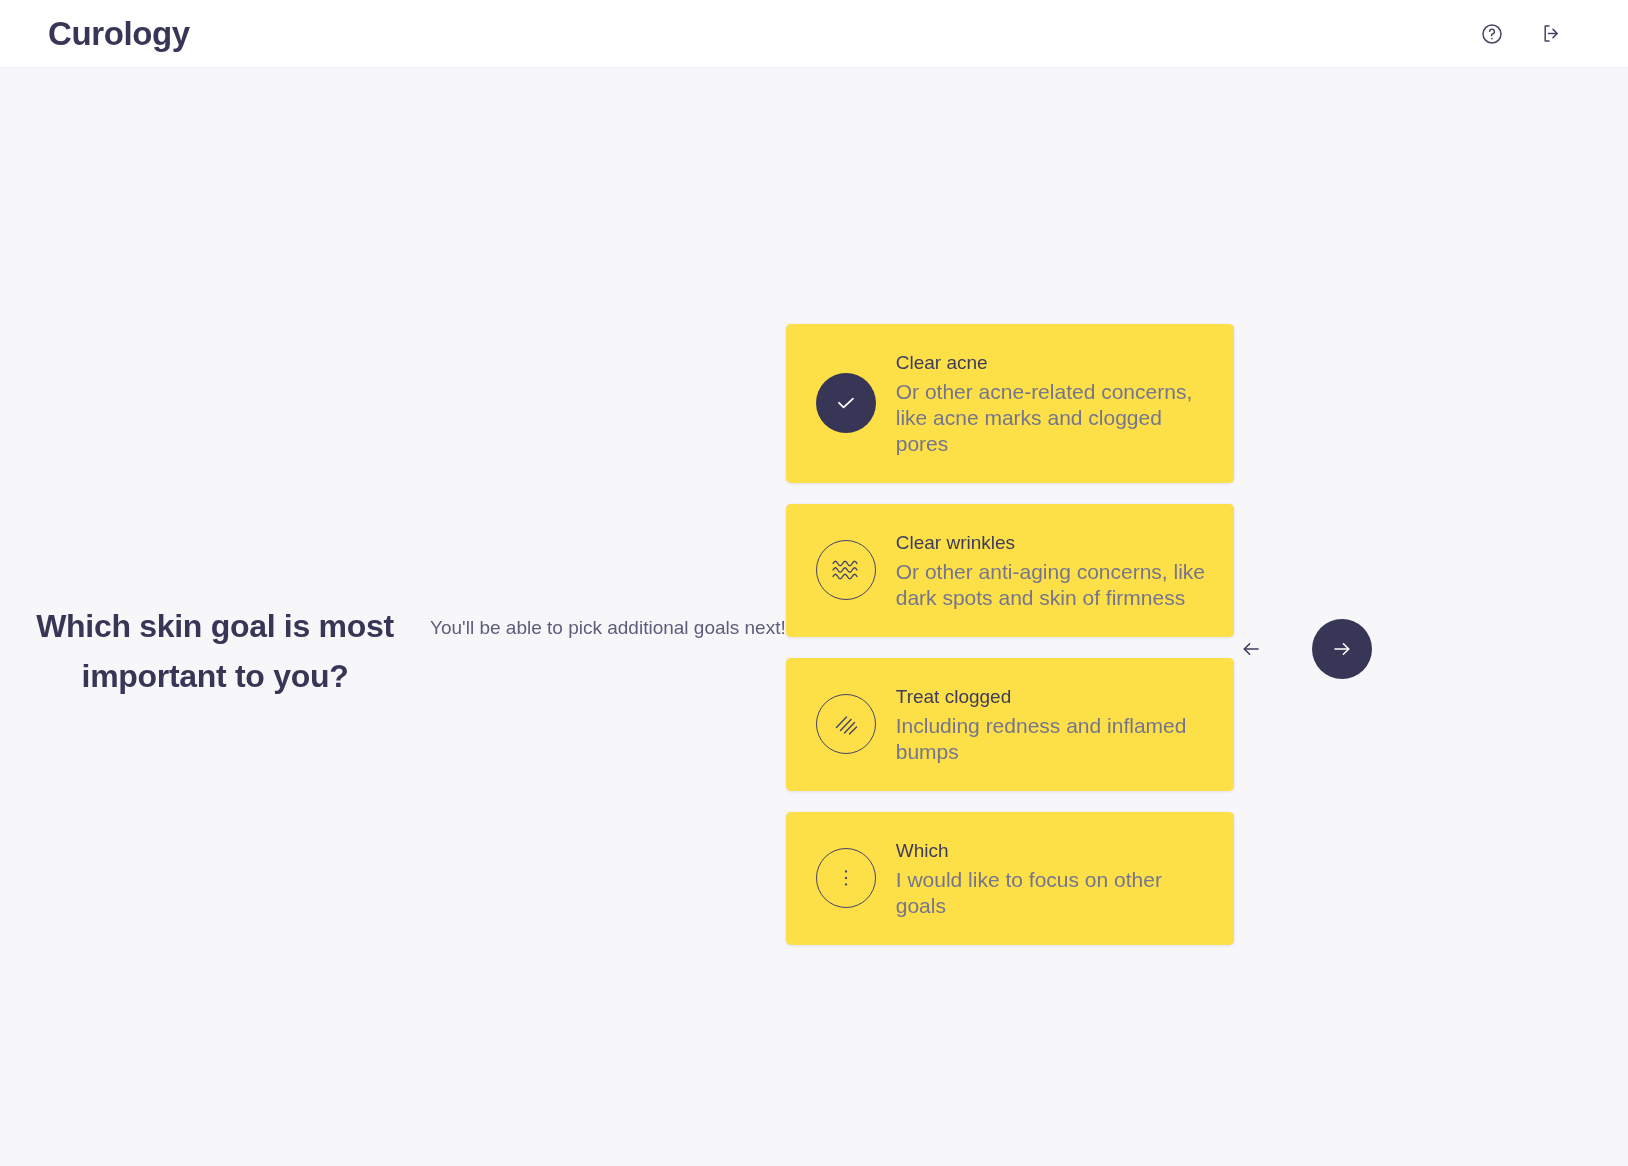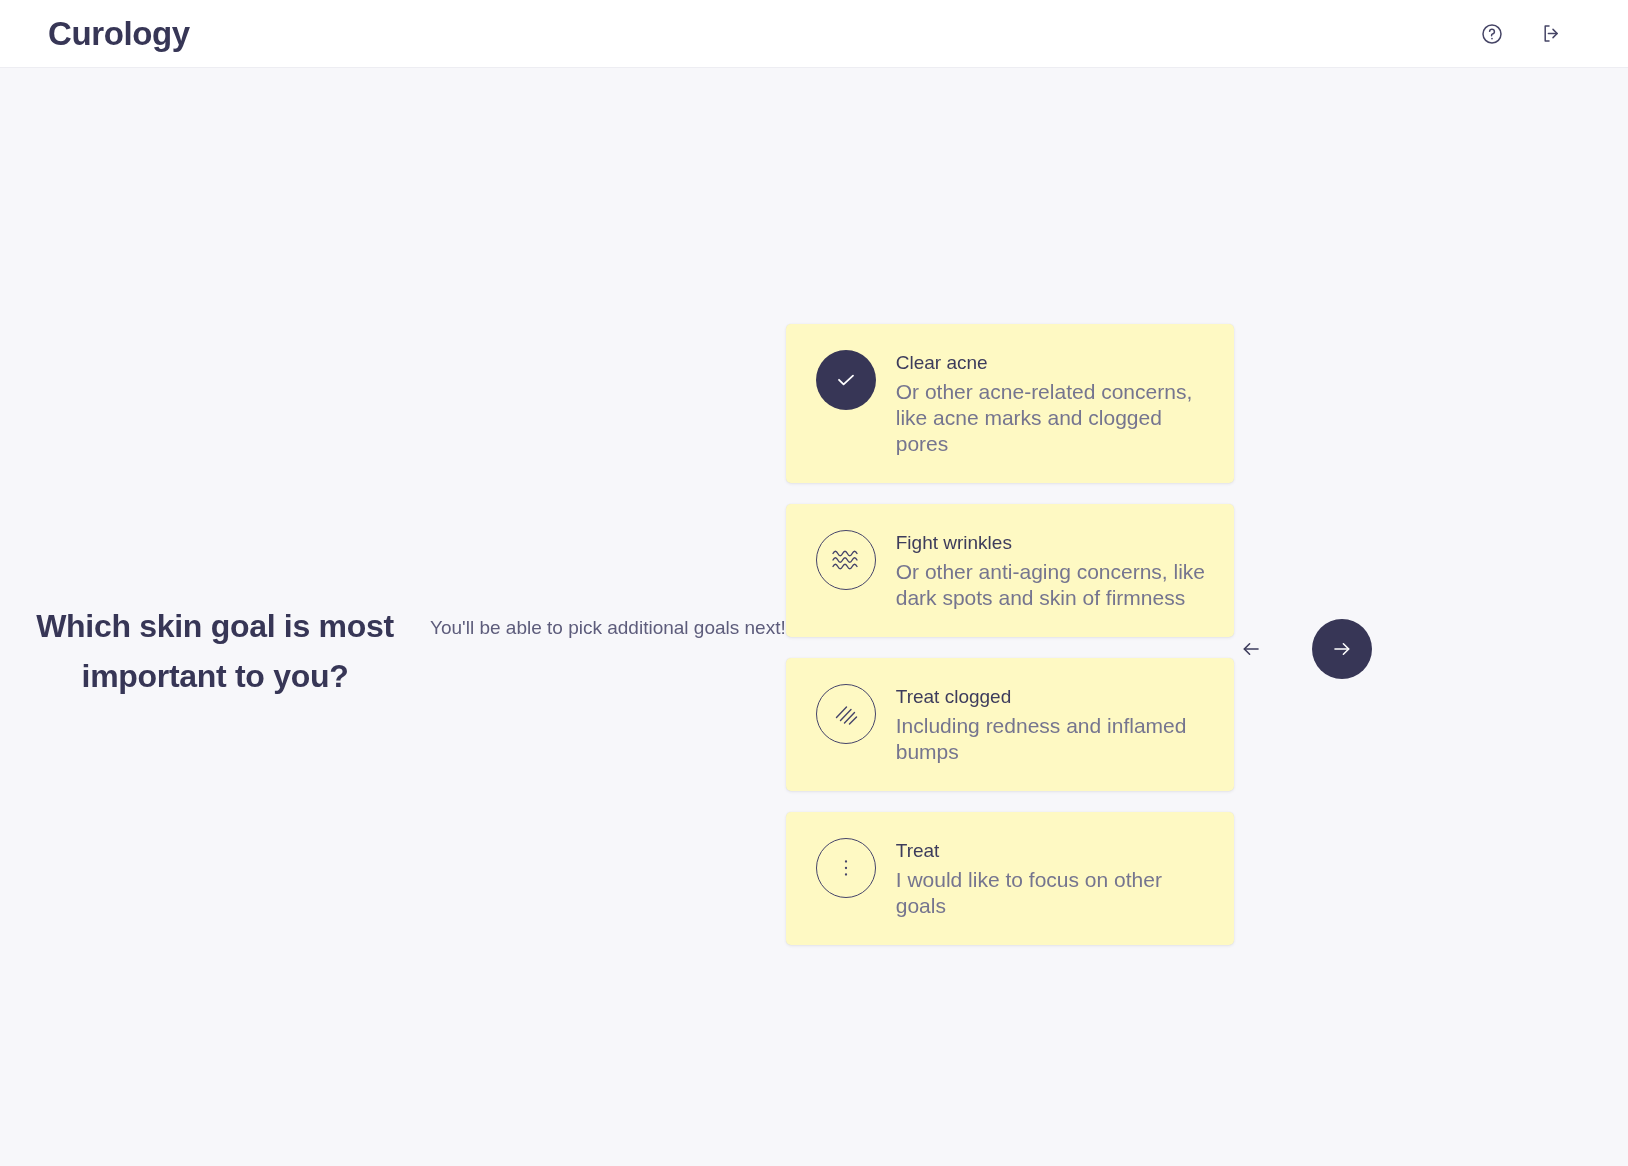--- a/index.html
+++ b/index.html
@@ -70,25 +70,26 @@
 
   
   .options {
     margin-top: 34px;
     width: 448px;
     display: flex;
     flex-direction: column;
     gap: 21px;
   }
   .option-card {
-    background: #fef9c3;
+    background: #fde047;
     border-radius: 5px;
     box-shadow: 0 1px 3px rgba(55,54,86,0.10), 0 0 1px rgba(55,54,86,0.10);
     padding: 26px 28px 26px 30px;
     display: flex;
+    align-items: center;
     gap: 20px;
     cursor: pointer;
     min-height: 118px;
   }
   .option-icon {
     flex: 0 0 auto;
     width: 60px; height: 60px;
     border-radius: 50%;
     display: flex; align-items: center; justify-content: center;
     color: #45446a;
@@ -178,21 +179,21 @@
 
     <div class="option-card">
       <div class="option-icon outline">
         <svg width="40" height="40" viewBox="0 0 40 40" fill="none" stroke="currentColor" stroke-width="1.4" stroke-linecap="round">
           <path d="M7 13.5c1.6-3 3.2-3 4.8 0s3.2 3 4.8 0 3.2-3 4.8 0 3.2 3 4.8 0 3.2-3 4.8 0"></path>
           <path d="M7 20c1.6-3 3.2-3 4.8 0s3.2 3 4.8 0 3.2-3 4.8 0 3.2 3 4.8 0 3.2-3 4.8 0"></path>
           <path d="M7 26.5c1.6-3 3.2-3 4.8 0s3.2 3 4.8 0 3.2-3 4.8 0 3.2 3 4.8 0 3.2-3 4.8 0"></path>
         </svg>
       </div>
       <div class="option-body">
-        <p class="option-title">Fight wrinkles</p>
+        <p class="option-title">Clear wrinkles</p>
         <p class="option-desc">Or other anti-aging concerns, like dark spots and skin of firmness</p>
       </div>
     </div>
 
     <div class="option-card">
       <div class="option-icon outline">
         <svg width="40" height="40" viewBox="0 0 40 40" fill="none" stroke="currentColor" stroke-width="1.4" stroke-linecap="round">
           <path d="M10.5 23.5L20.5 13"></path>
           <path d="M14.5 26.5L25 15.5"></path>
           <path d="M18.5 29L28.5 18.5"></path>
@@ -207,21 +208,21 @@
 
     <div class="option-card">
       <div class="option-icon outline">
         <svg width="40" height="40" viewBox="0 0 40 40" fill="currentColor">
           <circle cx="20" cy="13.5" r="1.15"></circle>
           <circle cx="20" cy="20" r="1.15"></circle>
           <circle cx="20" cy="26.5" r="1.15"></circle>
         </svg>
       </div>
       <div class="option-body">
-        <p class="option-title">Treat</p>
+        <p class="option-title">Which</p>
         <p class="option-desc">I would like to focus on other goals</p>
       </div>
     </div>
 
   </div>
 
   <div class="nav-row">
     <button class="nav-back" aria-label="Back">
       <svg width="30" height="30" viewBox="0 0 30 30" fill="none" stroke="currentColor" stroke-width="1.6" stroke-linecap="round" stroke-linejoin="round">
         <path d="M22 15H8.5"></path>

